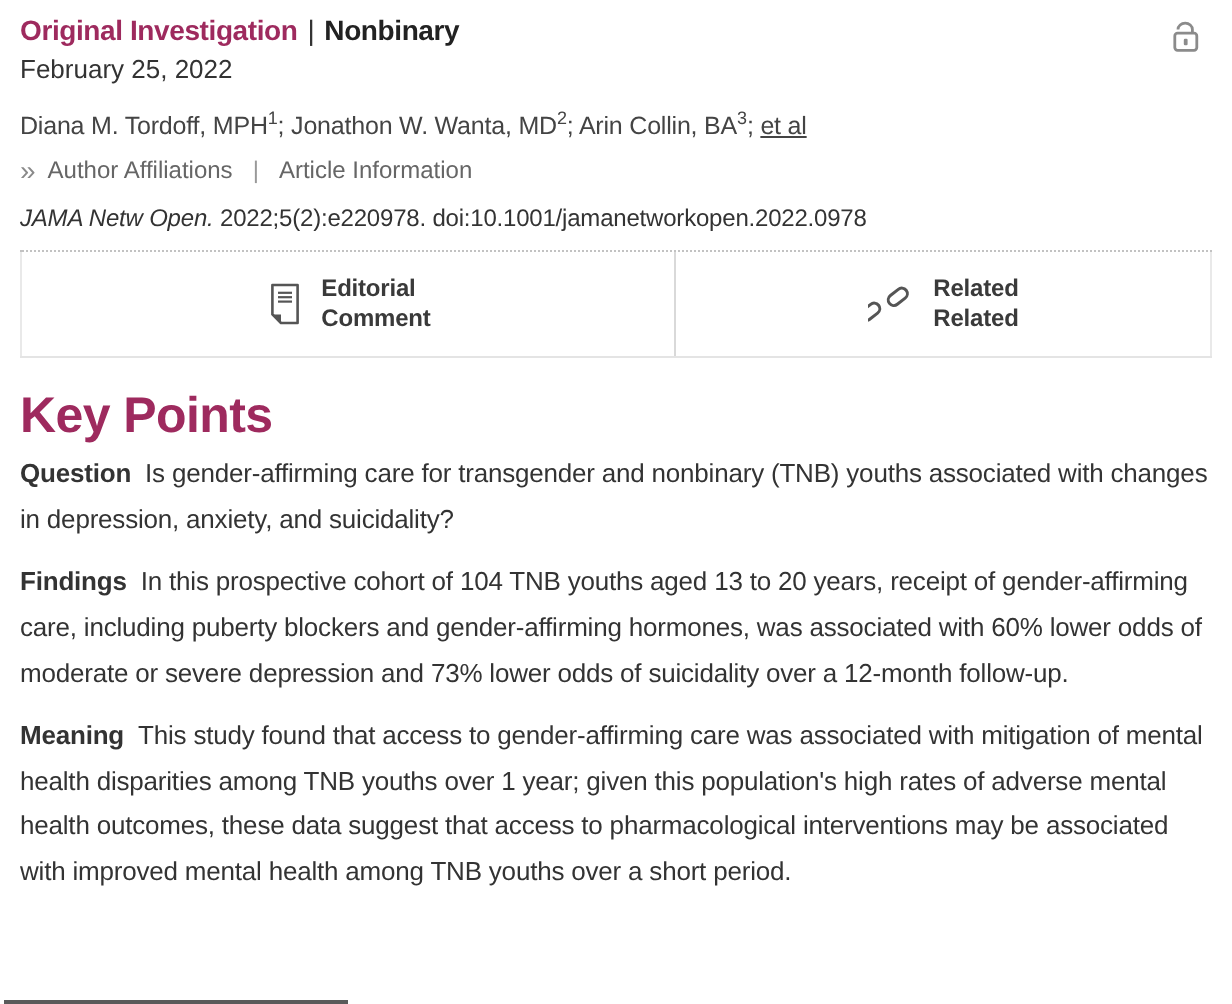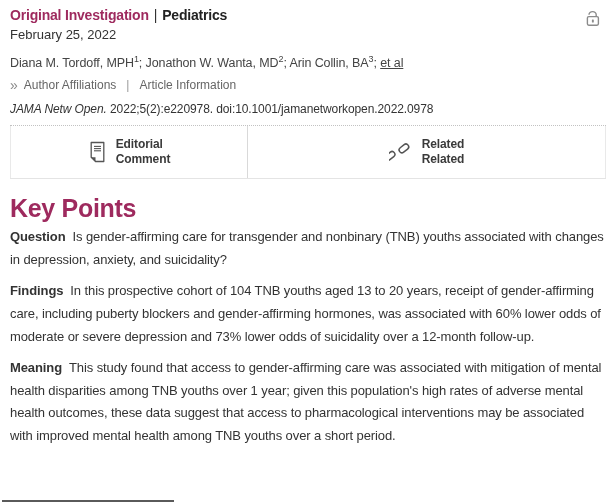--- a/index.html
+++ b/index.html
@@ -43,21 +43,21 @@
   .citation .jrnl { font-style: italic; }
 
   
   .icons-row {
     margin-top: 9px;
     border-top: 1px dotted #c2c2c2;
     border-bottom: 1px solid #e4e4e4;
     display: flex; height: 54px;
   }
   .icon-cell { display: flex; align-items: center; justify-content: center; gap: 9px; cursor: pointer; }
-  .cell-left { width: 238px; border-left: 1px solid #e9e9e9; border-right: 1px solid #d9d9d9; }
+  .cell-left { width: 328px; border-left: 1px solid #e9e9e9; border-right: 1px solid #d9d9d9; }
   .cell-right { flex: 1; border-right: 1px solid #e9e9e9; }
   .icon-label { font-size: 12px; font-weight: bold; color: #3a3a3a; line-height: 1.3; letter-spacing: -0.1px; }
 
   .kp-heading {
     font-size: 25px; color: #9e2a5e; font-weight: 600;
     letter-spacing: -0.3px; margin: 15px 0 3px 0;
   }
   .kp p {
     font-size: 13px; line-height: 1.74; color: #333;
     letter-spacing: -0.1px; margin: 0 0 9px 0; max-width: 600px;
@@ -71,21 +71,21 @@
 
   svg { display: block; }
 </style>
 </head>
 <body>
 
 <div class="wrap">
 
   <div class="cat-row">
     <div class="cat-left">
-      <span class="category">Original Investigation</span><span class="cat-sep">|</span><span class="subcategory">Pediatrics</span>
+      <span class="category">Original Investigation</span><span class="cat-sep">|</span><span class="subcategory">Nonbinary</span>
     </div>
     <span class="lock">
       <svg width="15" height="19" viewBox="0 0 15 19">
         <path d="M4 6.8 a3.6 3.2 0 0 1 7.2 0 V8.6" fill="none" stroke="#8b8b8b" stroke-width="1.4"></path>
         <rect x="2.4" y="8.6" width="11" height="8.6" rx="1.4" fill="none" stroke="#8b8b8b" stroke-width="1.4"></rect>
         <rect x="6.9" y="11.4" width="1.9" height="3.2" rx="0.6" fill="#8b8b8b"></rect>
       </svg>
     </span>
   </div>
 

